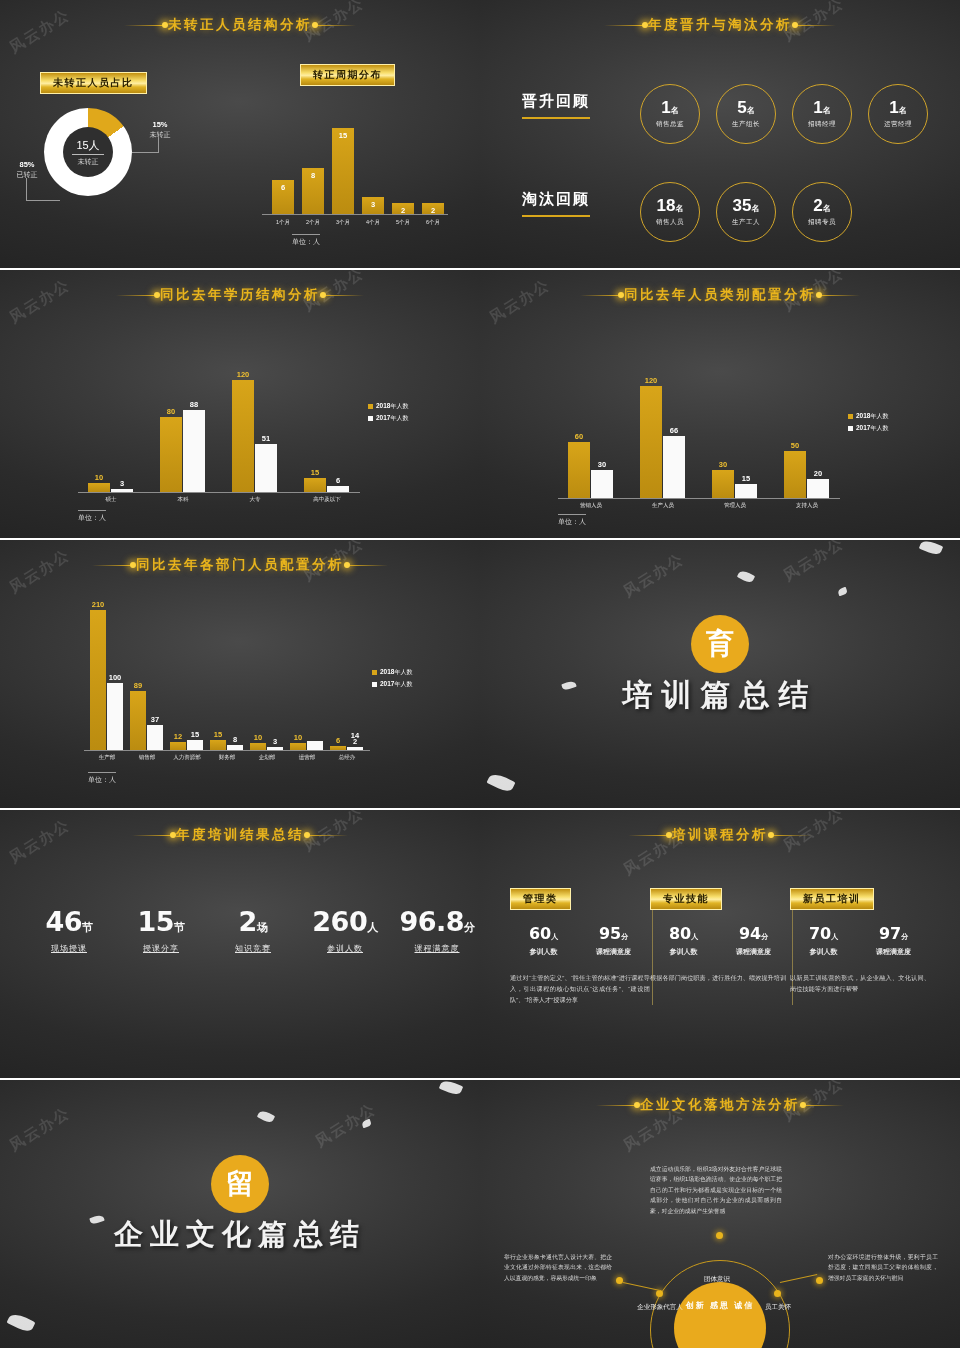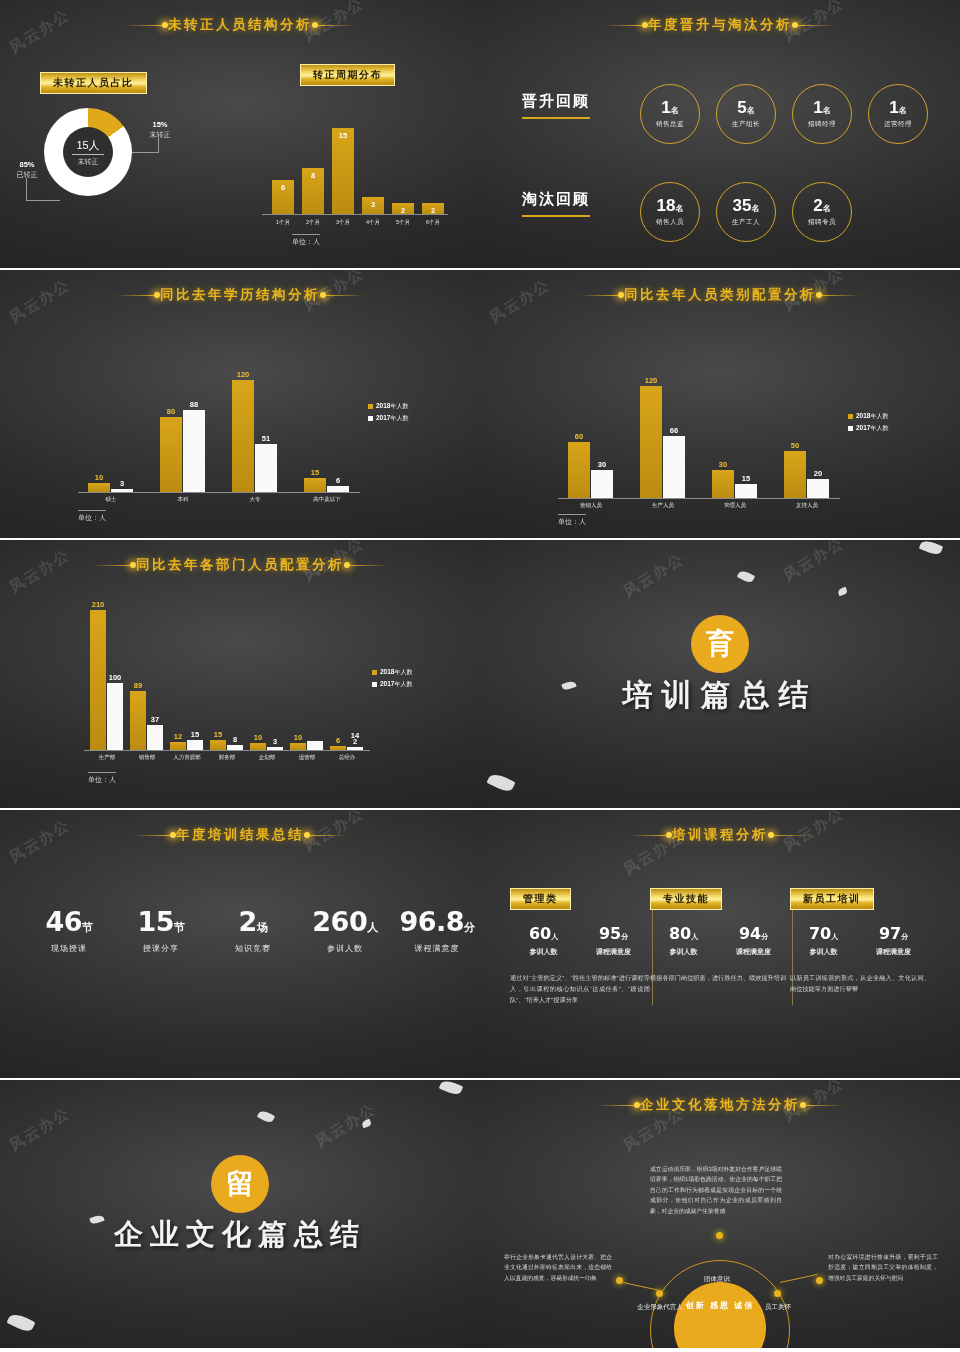--- a/index.html
+++ b/index.html
@@ -77,21 +77,21 @@
   .conf.c1{ left:258px; top:32px; width:16px; height:9px; transform:rotate(28deg); border-radius:60% 10% 50% 10%; }
   .conf.c2{ left:358px; top:48px; width:9px; height:7px; transform:rotate(-20deg); border-radius:60% 10% 50% 10%; }
   .conf.c3{ left:82px; top:142px; width:14px; height:7px; transform:rotate(-18deg); border-radius:10% 60% 10% 50%; }
   .conf.c4{ left:8px; top:236px; width:26px; height:13px; transform:rotate(26deg); border-radius:60% 10% 50% 10%; }
   .conf.c5{ left:440px; top:2px; width:22px; height:11px; transform:rotate(22deg); border-radius:60% 10% 50% 10%; }
   
   .kpi { position:absolute; text-align:center; }
   .kpi .v { font-size:27px; font-weight:700; color:#fafafa; line-height:1;
             font-family:"DejaVu Sans",sans-serif; letter-spacing:-.5px; }
   .kpi .v i { font-size:11px; font-style:normal; font-weight:700; }
-  .kpi .c { font-size:8px; color:#e6e6e6; margin-top:8px; letter-spacing:1px; }
+  .kpi .c { font-size:8px; color:#e6e6e6; margin-top:8px; letter-spacing:1px;text-decoration:underline; }
   
   .course { position:absolute; top:78px; width:140px; }
   .course .hd { text-align:left; }
   .course .stats { display:flex; justify-content:space-around; margin-top:14px; }
   .course .st { text-align:center; }
   .course .st .n { font-size:16px; font-weight:700; color:#fff; font-family:"DejaVu Sans",sans-serif; }
   .course .st .n i { font-size:7px; font-style:normal; }
   .course .st .c { font-size:7px; color:#e8e8e8; margin-top:4px; font-weight:700; }
   .course .desc { margin-top:16px; font-size:6.2px; line-height:1.75; color:#d8d8d8; text-align:justify; }
   .vdiv { position:absolute; top:100px; width:1px; height:95px; background:#8a7b48; }

